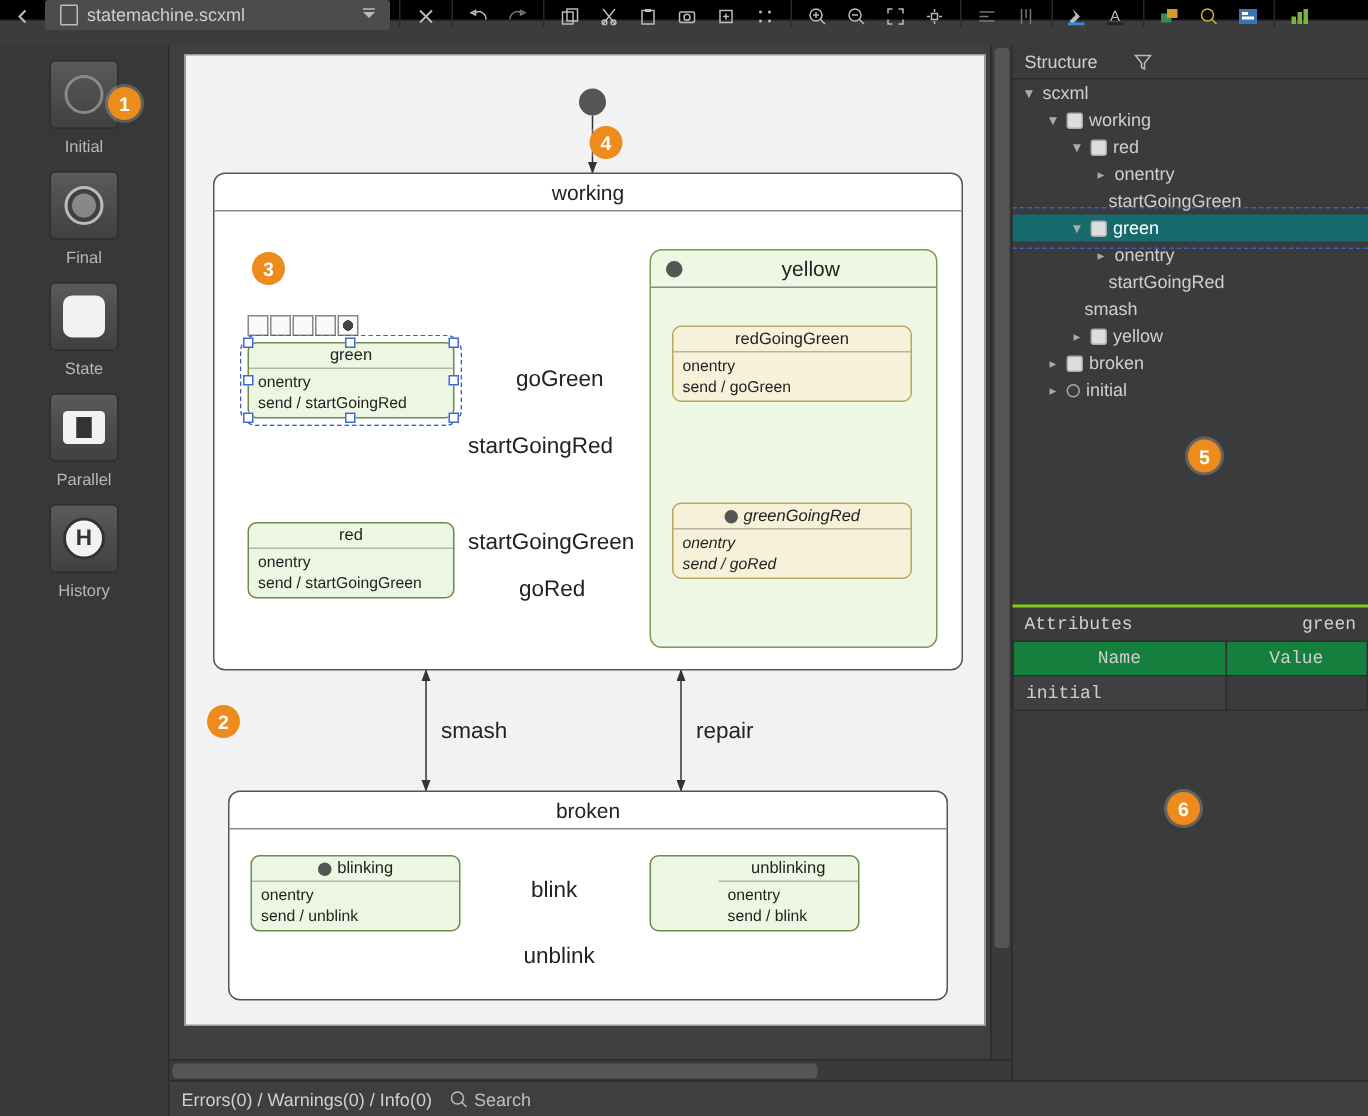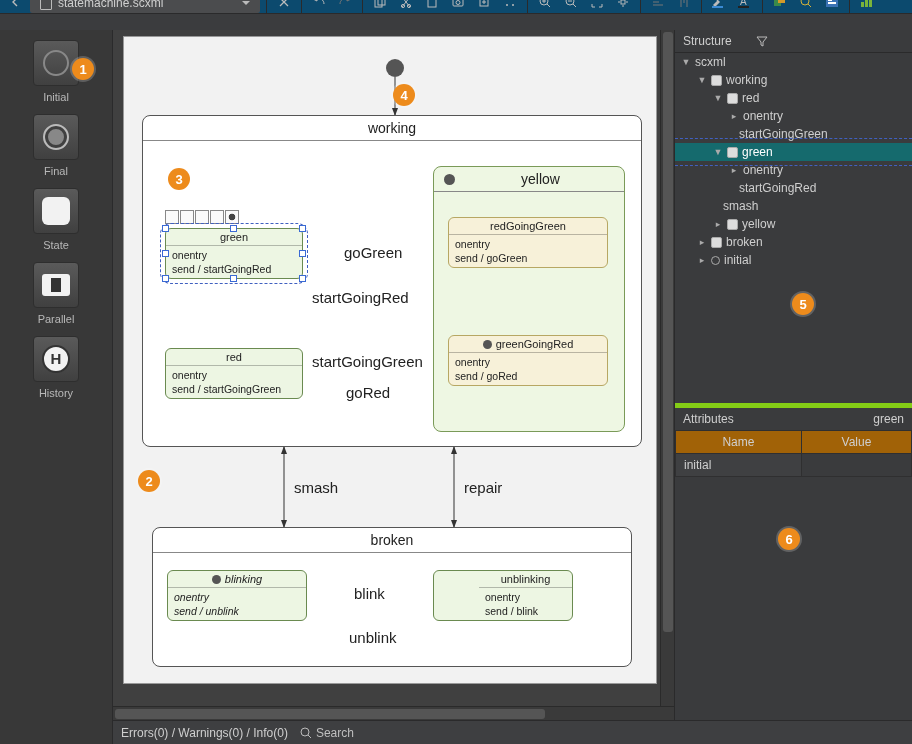--- a/index.html
+++ b/index.html
@@ -5,22 +5,22 @@
   * { box-sizing: border-box; margin: 0; padding: 0; }
   body {
     width: 912px; height: 744px; overflow: hidden;
     font-family: "Segoe UI", Arial, sans-serif;
     font-size: 12px; color: #cfcfcf;
     background: #3b3c3e;
     position: relative;
   }
   
   .toolbar {
-    height: 14px; display:flex; align-items:flex-end;
-    background: #0c4a6e; border-bottom:1px solid #2a2a2b;
+    height: 14px; display:flex; align-items:flex-start;
+    background: #000000; border-bottom:1px solid #2a2a2b;
     padding: 0 4px; gap:4px;
   }
   .file-tab {
     display:flex; align-items:center; gap:6px;
     background:#4b4c4e; padding:3px 10px; border-radius:2px;
     min-width:230px;
   }
   .file-tab .doc-icon { width:12px;height:14px;border:1px solid #bbb;border-radius:1px; }
   .tb-btn {
     width:22px; height:22px; display:flex;align-items:center;justify-content:center;
@@ -98,24 +98,24 @@
   
   .rightcol{position:absolute;right:0;top:30px;bottom:24px;width:238px;background:#3a3b3d;border-left:1px solid #2a2a2b;display:flex;flex-direction:column;}
   .panel-head{display:flex;align-items:center;padding:4px 8px;border-bottom:1px solid #2a2a2b;font-size:12px;gap:24px;}
   .tree{flex:0 0 350px;overflow:auto;font-size:12px;}
   .tr-row{display:flex;align-items:center;gap:4px;height:18px;padding-left:6px;}
   .tr-row.sel{background:#156a6d;color:#fff;}
   .tr-arrow{width:10px;color:#aaa;text-align:center;font-size:9px;}
   .tr-box{width:11px;height:11px;border:1px solid #aaa;border-radius:2px;background:#ddd;}
   .tr-dot{width:9px;height:9px;border:1px solid #aaa;border-radius:50%;}
   .tr-row .lbl{white-space:nowrap}
-  .attrs{border-top:5px solid #84cc16;}
+  .attrs{border-top:2px solid #84cc16;font-family:Liberation Mono, monospace;}
   .attr-head{display:flex;justify-content:space-between;padding:4px 8px;color:#cfcfcf}
   .attr-table{width:100%;border-collapse:collapse;font-size:12px;}
-  .attr-table th{background:#a16207;color:#cfcfcf;font-weight:normal;padding:4px;border:1px solid #2f2f30;}
+  .attr-table th{background:#15803d;color:#cfcfcf;font-weight:normal;padding:4px;border:1px solid #2f2f30;}
   .attr-table td{padding:4px 8px;border:1px solid #2f2f30;background:#3f4042;}
   .attr-table td.val{background:#3a3b3d;}
 
   
   .status{position:absolute;left:113px;right:0;bottom:0;height:24px;background:#3e3f41;border-top:1px solid #2a2a2b;display:flex;align-items:center;padding:0 8px;gap:12px;font-size:12px;}
   .status .srch{display:flex;align-items:center;gap:4px;color:#bfbfbf}
 </style>
 </head>
 <body>
 
@@ -380,21 +380,21 @@
 
         <div class="substate yel" style="left:14px;top:50px;width:160px;">
           <div class="shead">
               <span>redGoingGreen</span>
             </div>
           <div class="sbody">
             <div>onentry</div>
             <div>send / goGreen</div>
           </div>
         </div>
-        <div class="substate yel" style="left:14px;top:168px;width:160px;">
+        <div class="substate yel" style="left:14px;top:168px;width:160px;font-style:italic;">
           <div class="shead">
               <span class="initdot"></span>
               <span>greenGoingRed</span>
             </div>
           <div class="sbody">
             <div>onentry</div>
             <div>send / goRed</div>
           </div>
         </div>
       </div>
@@ -402,21 +402,21 @@
 
     <div class="edge-label" style="left:220px;top:207px;">goGreen</div>
     <div class="edge-label" style="left:188px;top:252px;">startGoingRed</div>
     <div class="edge-label" style="left:188px;top:316px;">startGoingGreen</div>
     <div class="edge-label" style="left:222px;top:347px;">goRed</div>
     <div class="edge-label" style="left:170px;top:442px;">smash</div>
     <div class="edge-label" style="left:340px;top:442px;">repair</div>
 
     <div class="stbox" style="left:28px;top:490px;width:480px;height:140px;">
       <div class="title">broken</div>
-      <div class="substate" style="left:14px;top:42px;width:140px;font-style:italic;">
+      <div class="substate" style="left:14px;top:42px;width:140px;">
         <div class="shead">
             <span class="initdot"></span>
             <span>blinking</span>
           </div>
         <div class="sbody">
           <div>onentry</div>
           <div>send / unblink</div>
         </div>
       </div>
       <div class="substate" style="left:280px;top:42px;width:140px;padding-left:45px;">

